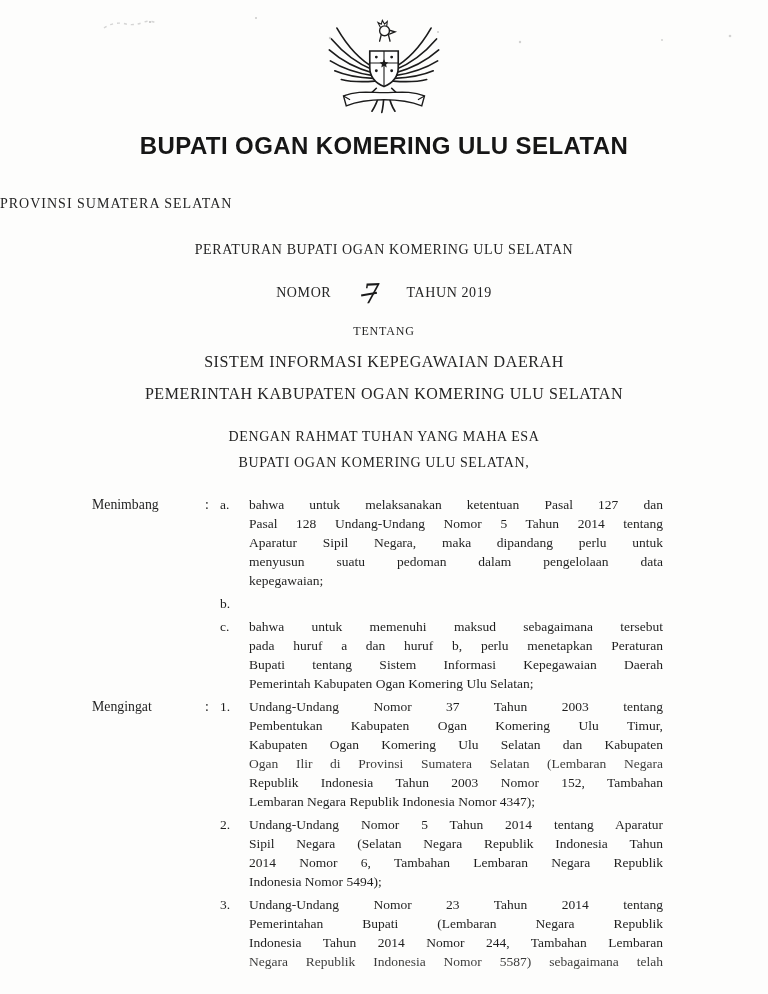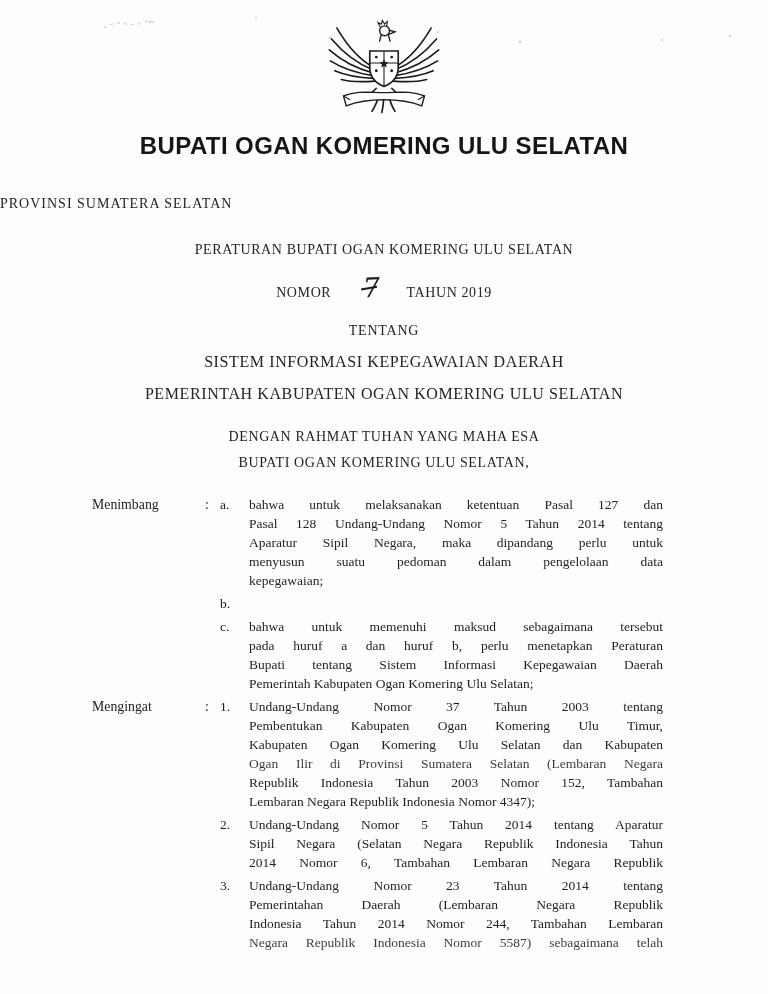--- a/index.html
+++ b/index.html
@@ -21,34 +21,34 @@
     margin-top:12px;text-align:center;
     font-family:"Liberation Sans", sans-serif;
     font-weight:700;font-size:24px;letter-spacing:0.4px;color:#161616;
   }
   .province{
     margin-top:36px;text-align:left;
     font-size:14px;letter-spacing:1px;color:#242424;
   }
   .doc-title{margin-top:30px;text-align:center;color:#242424;}
   .doc-title .t-line{font-size:14px;letter-spacing:0.6px;}
-  .nomor-row{margin-top:13px;display:flex;justify-content:center;align-items:flex-end;height:30px;}
+  .nomor-row{margin-top:20px;display:flex;justify-content:center;align-items:center;height:30px;}
   .nomor-label,.tahun-label{font-size:14px;letter-spacing:0.6px;}
   .nomor-val{
     display:inline-block;position:relative;
     margin:0 26px 0 32px;
     font-family:"DejaVu Serif", serif;font-style:italic;
     font-size:27px;line-height:27px;color:#1a1a1a;
     transform:rotate(-3deg);
   }
   .nomor-val::after{
     content:"";position:absolute;left:-2px;top:13px;width:16px;height:0;
     border-top:2.5px solid #1a1a1a;transform:rotate(-7deg);
   }
-  .tentang{margin-top:22px;font-size:14px;letter-spacing:0.8px;}
+  .tentang{margin-top:16px;font-size:12px;letter-spacing:0.8px;}
   .subject{margin-top:14px;font-size:16px;letter-spacing:0.6px;}
   .preamble-1{margin-top:26px;text-align:center;font-size:14px;letter-spacing:0.6px;}
   .preamble-2{margin-top:10px;text-align:center;font-size:14px;letter-spacing:0.6px;}
 
   
   .body-block{margin:24px 0 0 92px;width:576px;}
   .item-row{display:flex;align-items:flex-start;margin-bottom:4px;}
   .col-label{width:113px;font-size:13.8px;flex:none;line-height:19px;}
   .col-sep{width:15px;flex:none;font-size:13.8px;line-height:19px;}
   .col-marker{width:29px;flex:none;font-size:13.5px;line-height:19px;}
@@ -196,30 +196,31 @@
       </div>
 
       <div class="item-row">
         <div class="col-label"></div>
         <div class="col-sep"></div>
         <div class="col-marker">2.</div>
         <div class="col-text">
           <div class="jline">Undang-Undang Nomor 5 Tahun 2014 tentang Aparatur</div>
           <div class="jline">Sipil Negara (Selatan Negara Republik Indonesia Tahun</div>
           <div class="jline">2014 Nomor 6, Tambahan Lembaran Negara Republik</div>
+          <div class="jline last">Indonesia Nomor 5494);</div>
         </div>
       </div>
 
       <div class="item-row">
         <div class="col-label"></div>
         <div class="col-sep"></div>
         <div class="col-marker">3.</div>
         <div class="col-text">
           <div class="jline">Undang-Undang Nomor 23 Tahun 2014 tentang</div>
-          <div class="jline">Pemerintahan Daerah (Lembaran Negara Republik</div>
+          <div class="jline">Pemerintahan Bupati (Lembaran Negara Republik</div>
           <div class="jline">Indonesia Tahun 2014 Nomor 244, Tambahan Lembaran</div>
           <div class="jline soft">Negara Republik Indonesia Nomor 5587) sebagaimana telah</div>
         </div>
       </div>
 
     </div>
   </div>
 </div>
 
 </body></html>

